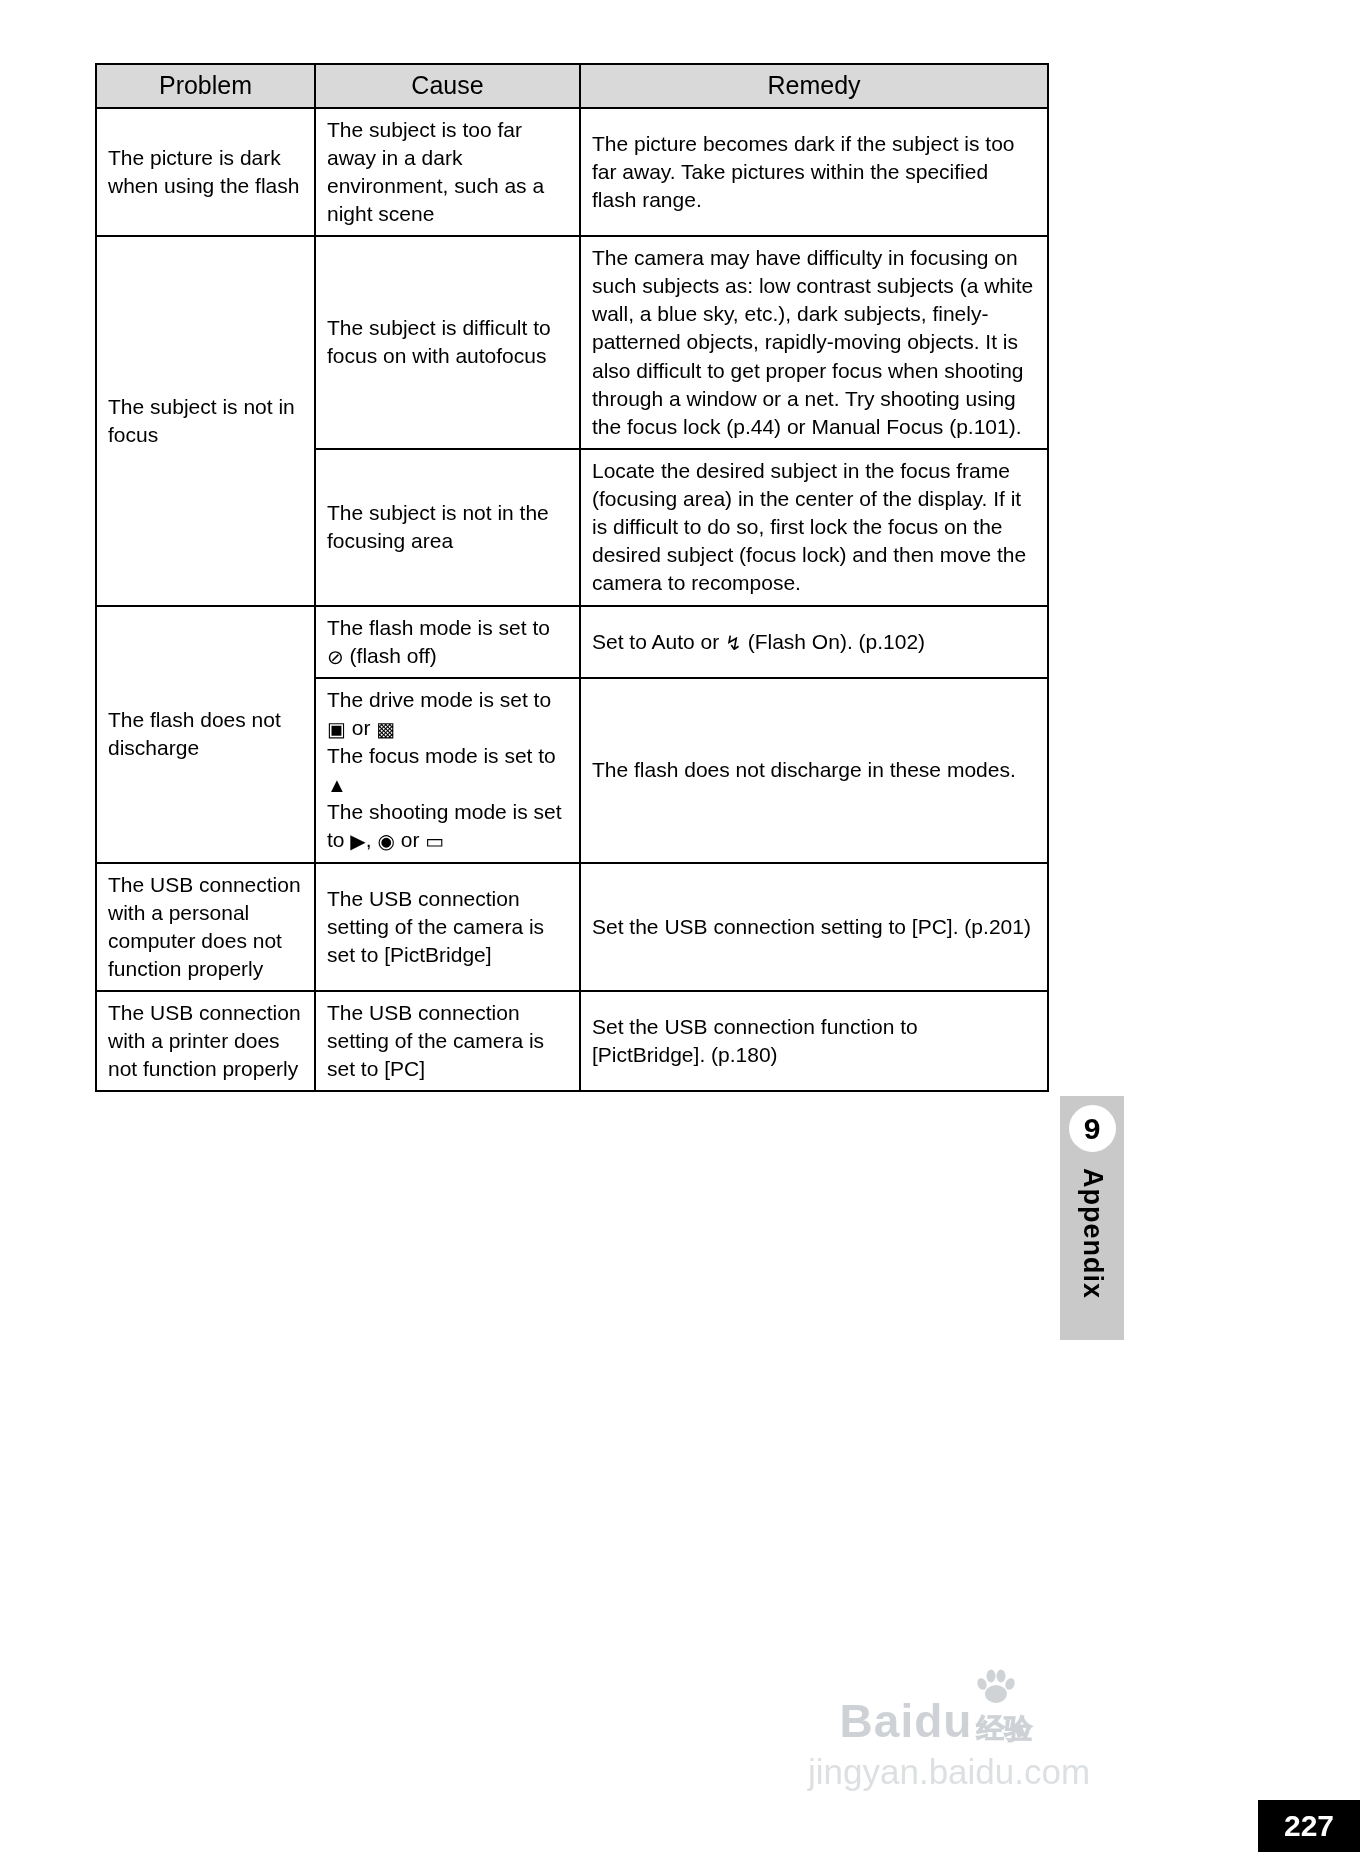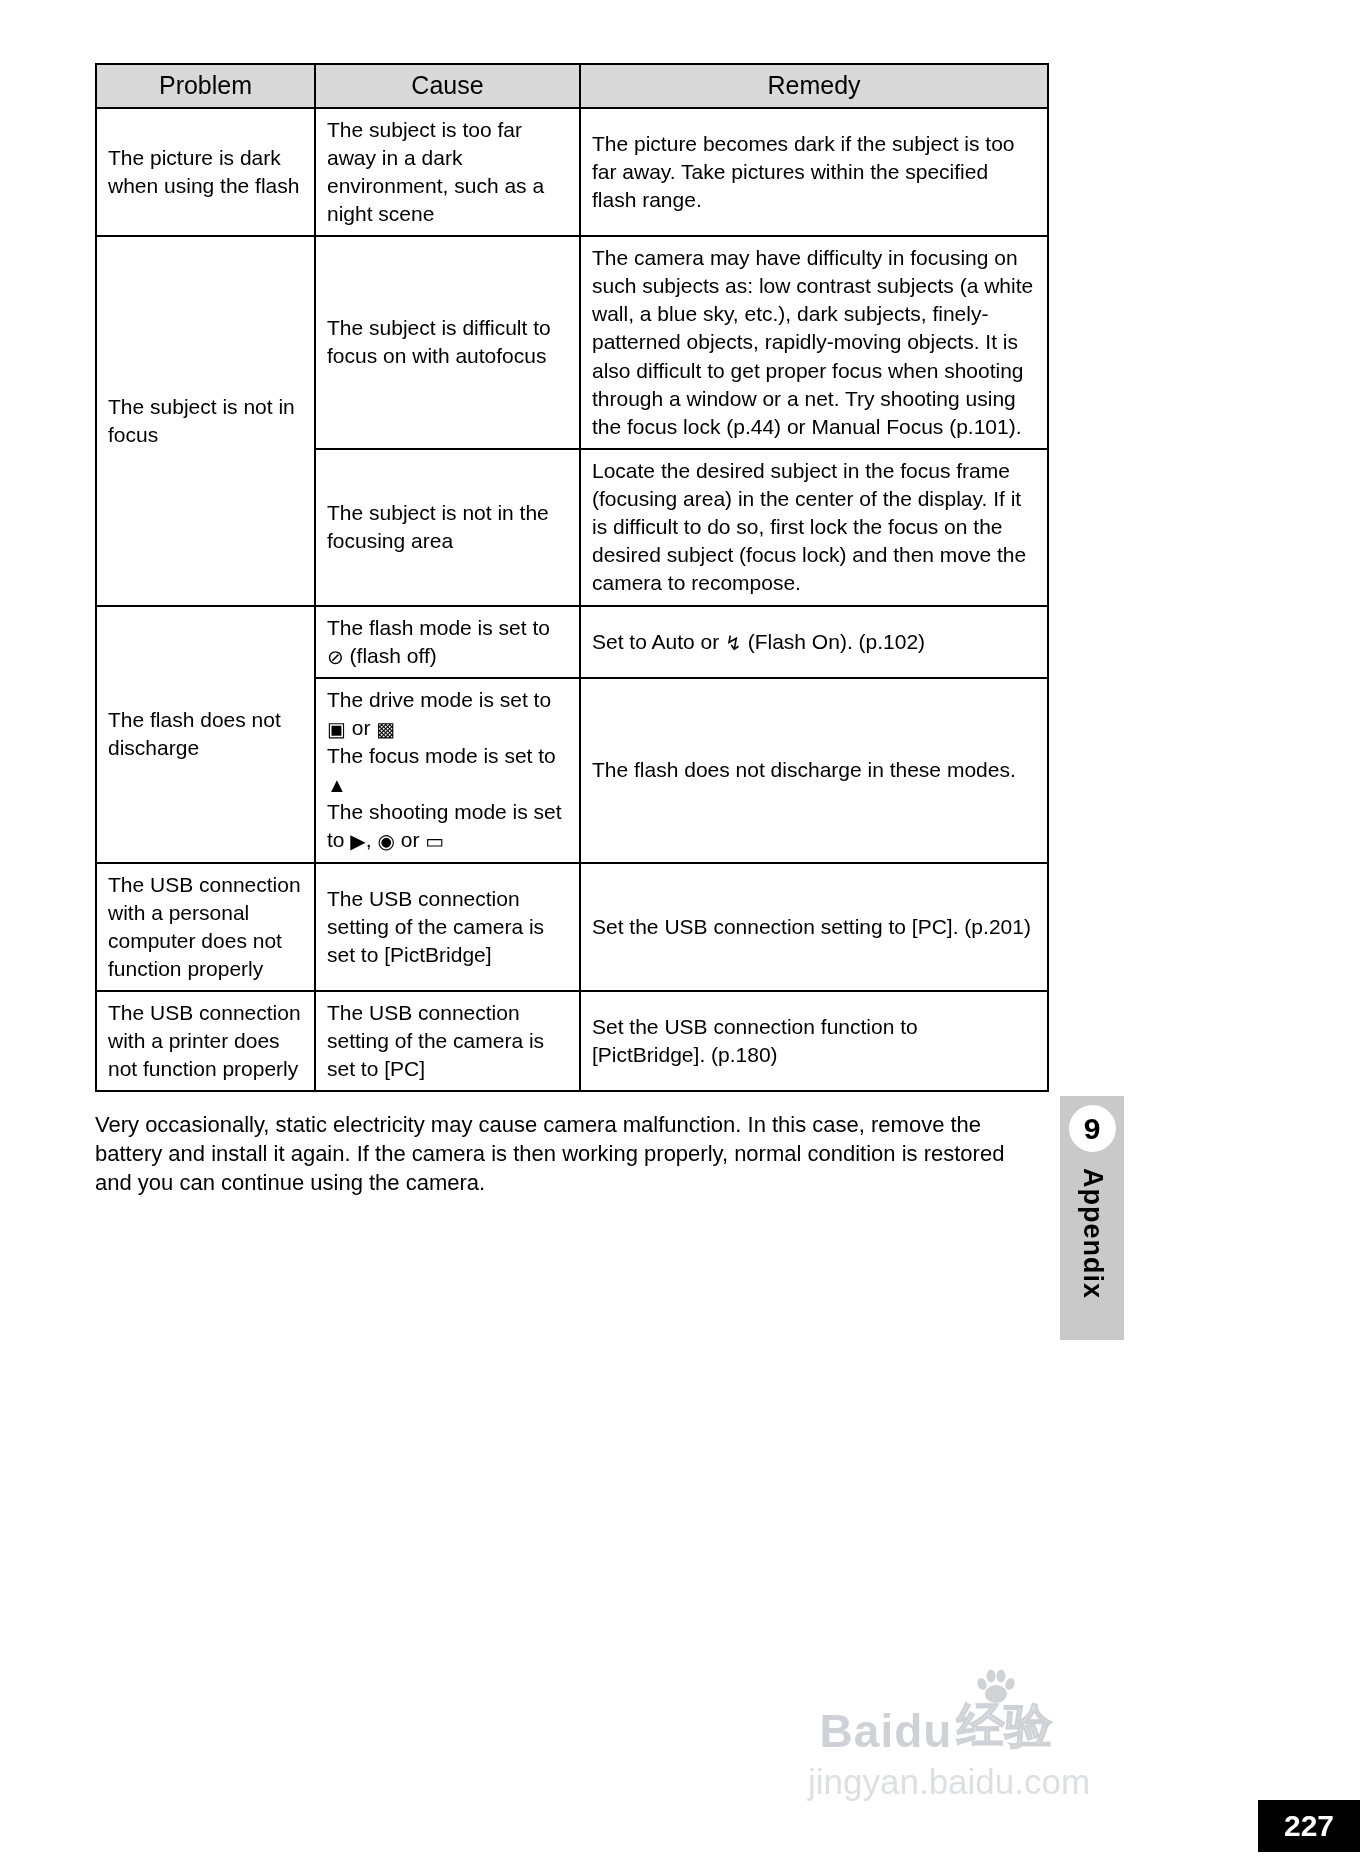--- a/index.html
+++ b/index.html
@@ -104,21 +104,21 @@
     pointer-events:none;
   }
   .wm-brand-row {
     display:flex;
     align-items:flex-end;
     justify-content:center;
     gap:4px;
     color:#a7adb3;
   }
   .wm-brand { font-size:46px; font-weight:bold; letter-spacing:1px; }
-  .wm-cn { font-size:48px; font-weight:bold; color:#c9ced2; -webkit-text-stroke:1px #a7adb3; }
+  .wm-cn { font-size:28px; font-weight:bold; color:#c9ced2; -webkit-text-stroke:1px #a7adb3; }
   .wm-url { font-size:35px; color:#c2c7cb; margin-top:4px; }
   .wm-paw { position:absolute; right:46px; top:-26px; }
 </style>
 </head>
 <body>
 
 <div class="content">
 
   <table class="trouble">
     <colgroup>
@@ -180,21 +180,20 @@
     </tr>
 
     <tr>
       <td>The USB connection with a printer does not function properly</td>
       <td>The USB connection setting of the camera is set to [PC]</td>
       <td>Set the USB connection function to [PictBridge]. (p.180)</td>
     </tr>
   </tbody>
     </table>
 
-  <p class="footnote">Very occasionally, static electricity may cause camera malfunction. In this case, remove the battery and install it again. If the camera is then working properly, normal condition is restored and you can continue using the camera.</p>
 </div>
 
 <div class="chapter-tab">
   <div class="chapter-badge">
     <span>9</span>
   </div>
   <div class="chapter-title">Appendix</div>
 </div>
 
 <div class="watermark">

